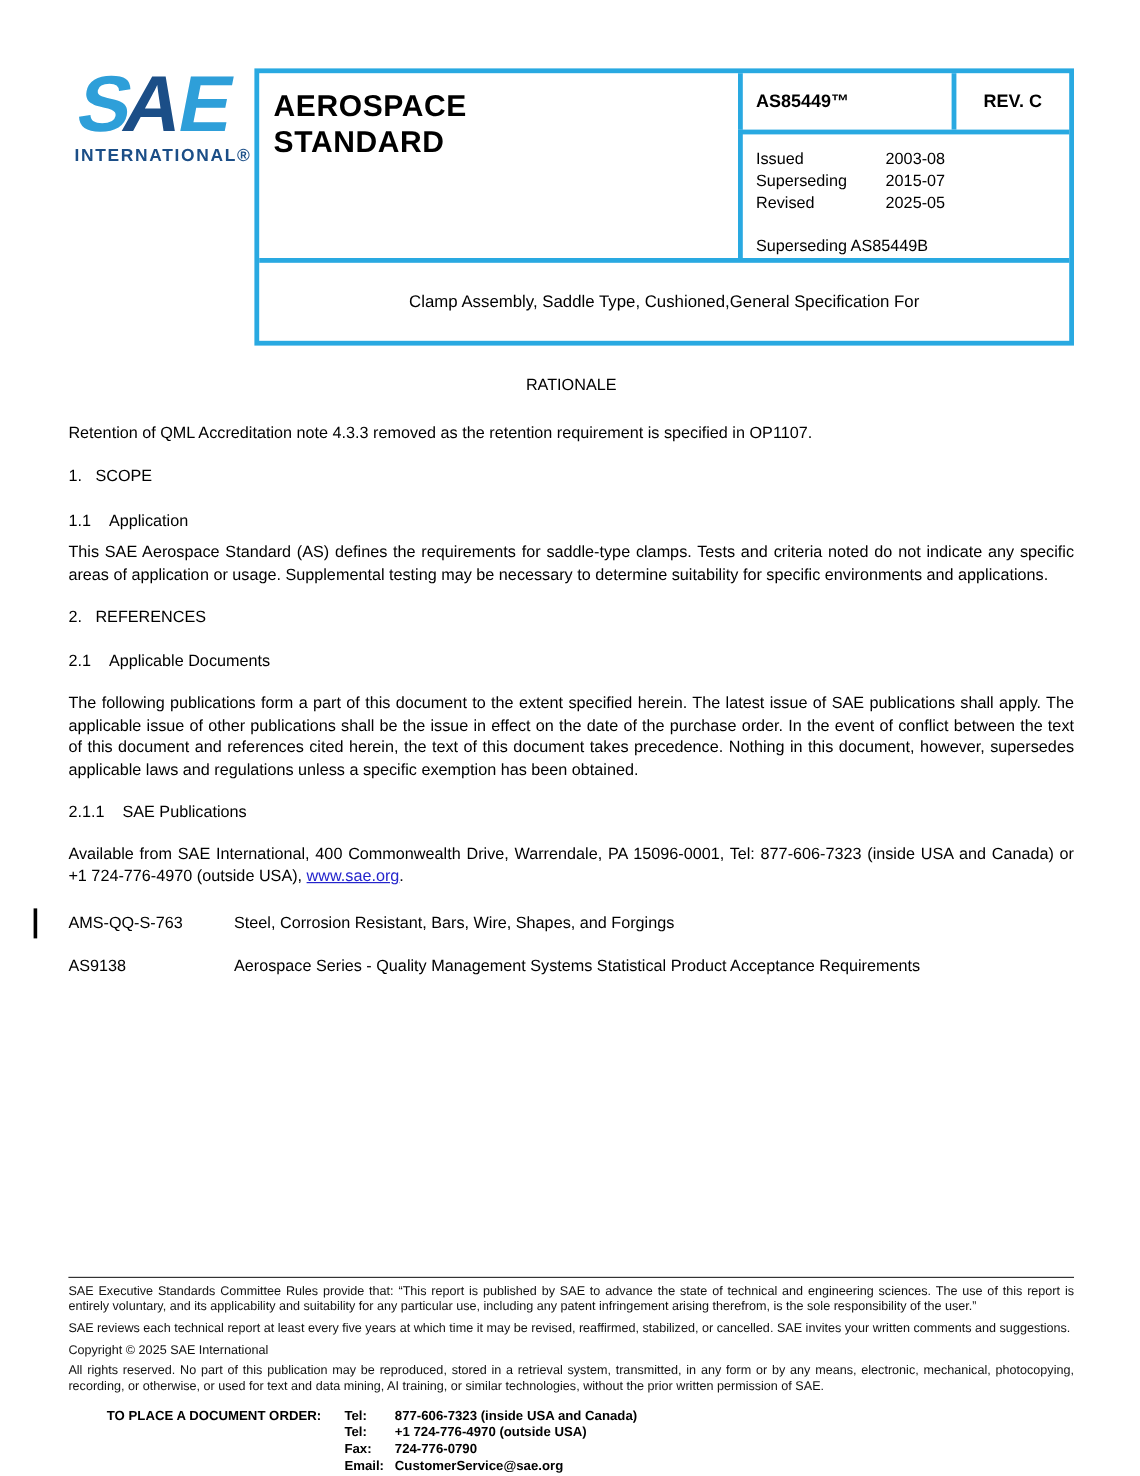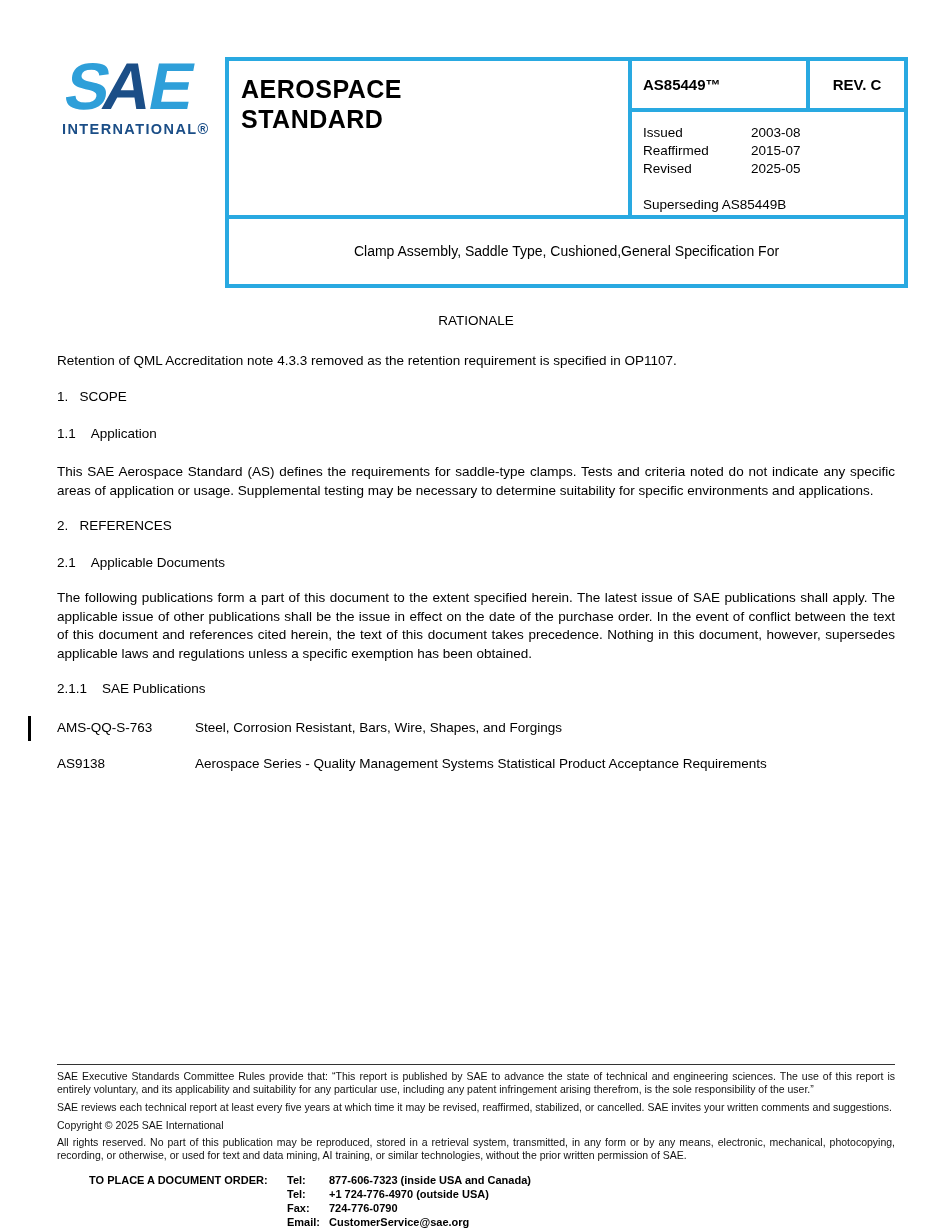--- a/index.html
+++ b/index.html
@@ -10,21 +10,21 @@
     background:#ffffff;
     font-family:"Liberation Sans", sans-serif;
     color:#000;
     margin:0 auto;
     overflow:hidden;
   }
   
   .logo { position:absolute; left:60px; top:46px; width:165px; height:96px; }
   
   .hdr {
-    position:absolute; left:225px; top:57px; width:683px;
+    position:absolute; left:212px; top:57px; width:683px;
     display:grid;
     grid-template-columns:399px 178px 98px;
     grid-template-rows:47px 107px 69px;
     border:4px solid #29A9E1;
     background:#fff;
   }
   .hdr-doc-type {
     grid-column:1; grid-row:1 / span 2;
     padding:13px 0 0 12px;
     font-size:25px; font-weight:bold; line-height:30px;
@@ -125,43 +125,44 @@
 
   <div class="hdr">
     <div class="hdr-doc-type">
       <div>AEROSPACE</div>
       <div>STANDARD</div>
     </div>
     <div class="hdr-num">AS85449™</div>
     <div class="hdr-rev">REV. C</div>
     <div class="hdr-dates">
       <div><span class="lbl">Issued</span><span>2003-08</span></div>
-      <div><span class="lbl">Reaffirmed</span><span>2015-07</span></div>
+      <div><span class="lbl">Superseding</span><span>2015-07</span></div>
       <div><span class="lbl">Revised</span><span>2025-05</span></div>
       <div class="hdr-superseding">Superseding AS85449B</div>
     </div>
     <div class="hdr-title">
       <div>Clamp Assembly, Saddle Type, Cushioned,</div>
       <div>General Specification For</div>
     </div>
   </div>
 
   <div class="body-col">
     <div class="center-head blk-first">RATIONALE</div>
     <p class="blk" style="margin-top:21px;">Retention of QML Accreditation note 4.3.3 removed as the retention requirement is specified in OP1107.</p>
 
     <div class="blk">1.&nbsp;&nbsp;&nbsp;SCOPE</div>
     <div class="blk">1.1&nbsp;&nbsp;&nbsp;&nbsp;Application</div>
-    <p class="blk" style="margin-top:20px;">This SAE Aerospace Standard (AS) defines the requirements for saddle-type clamps. Tests and criteria noted do not indicate any specific areas of application or usage. Supplemental testing may be necessary to determine suitability for specific environments and applications.</p>
+    <p class="blk" style="margin-top:8px;">This SAE Aerospace Standard (AS) defines the requirements for saddle-type clamps. Tests and criteria noted do not indicate any specific areas of application or usage. Supplemental testing may be necessary to determine suitability for specific environments and applications.</p>
 
     <div class="blk" style="margin-top:17px;">2.&nbsp;&nbsp;&nbsp;REFERENCES</div>
     <div class="blk">2.1&nbsp;&nbsp;&nbsp;&nbsp;Applicable Documents</div>
     <p class="blk" style="margin-top:17px;">The following publications form a part of this document to the extent specified herein. The latest issue of SAE publications shall apply. The applicable issue of other publications shall be the issue in effect on the date of the purchase order. In the event of conflict between the text of this document and references cited herein, the text of this document takes precedence. Nothing in this document, however, supersedes applicable laws and regulations unless a specific exemption has been obtained.</p>
 
     <div class="blk" style="margin-top:17px;">2.1.1&nbsp;&nbsp;&nbsp;&nbsp;SAE Publications</div>
+    <p class="blk" style="margin-top:16px;"><span>Available from SAE International, 400 Commonwealth Drive, Warrendale, PA 15096-0001, Tel: 877-606-7323 (inside USA and Canada) or +1 724-776-4970 (outside USA), </span><a class="doclink" href="#">www.sae.org</a><span>.</span></p>
 
     <div class="ref-row" style="margin-top:20px;">
       <div class="change-bar"></div>
       <div>AMS-QQ-S-763</div>
       <div>Steel, Corrosion Resistant, Bars, Wire, Shapes, and Forgings</div>
     </div>
     <div class="ref-row">
       <div>AS9138</div>
       <div>Aerospace Series - Quality Management Systems Statistical Product Acceptance Requirements</div>
     </div>

